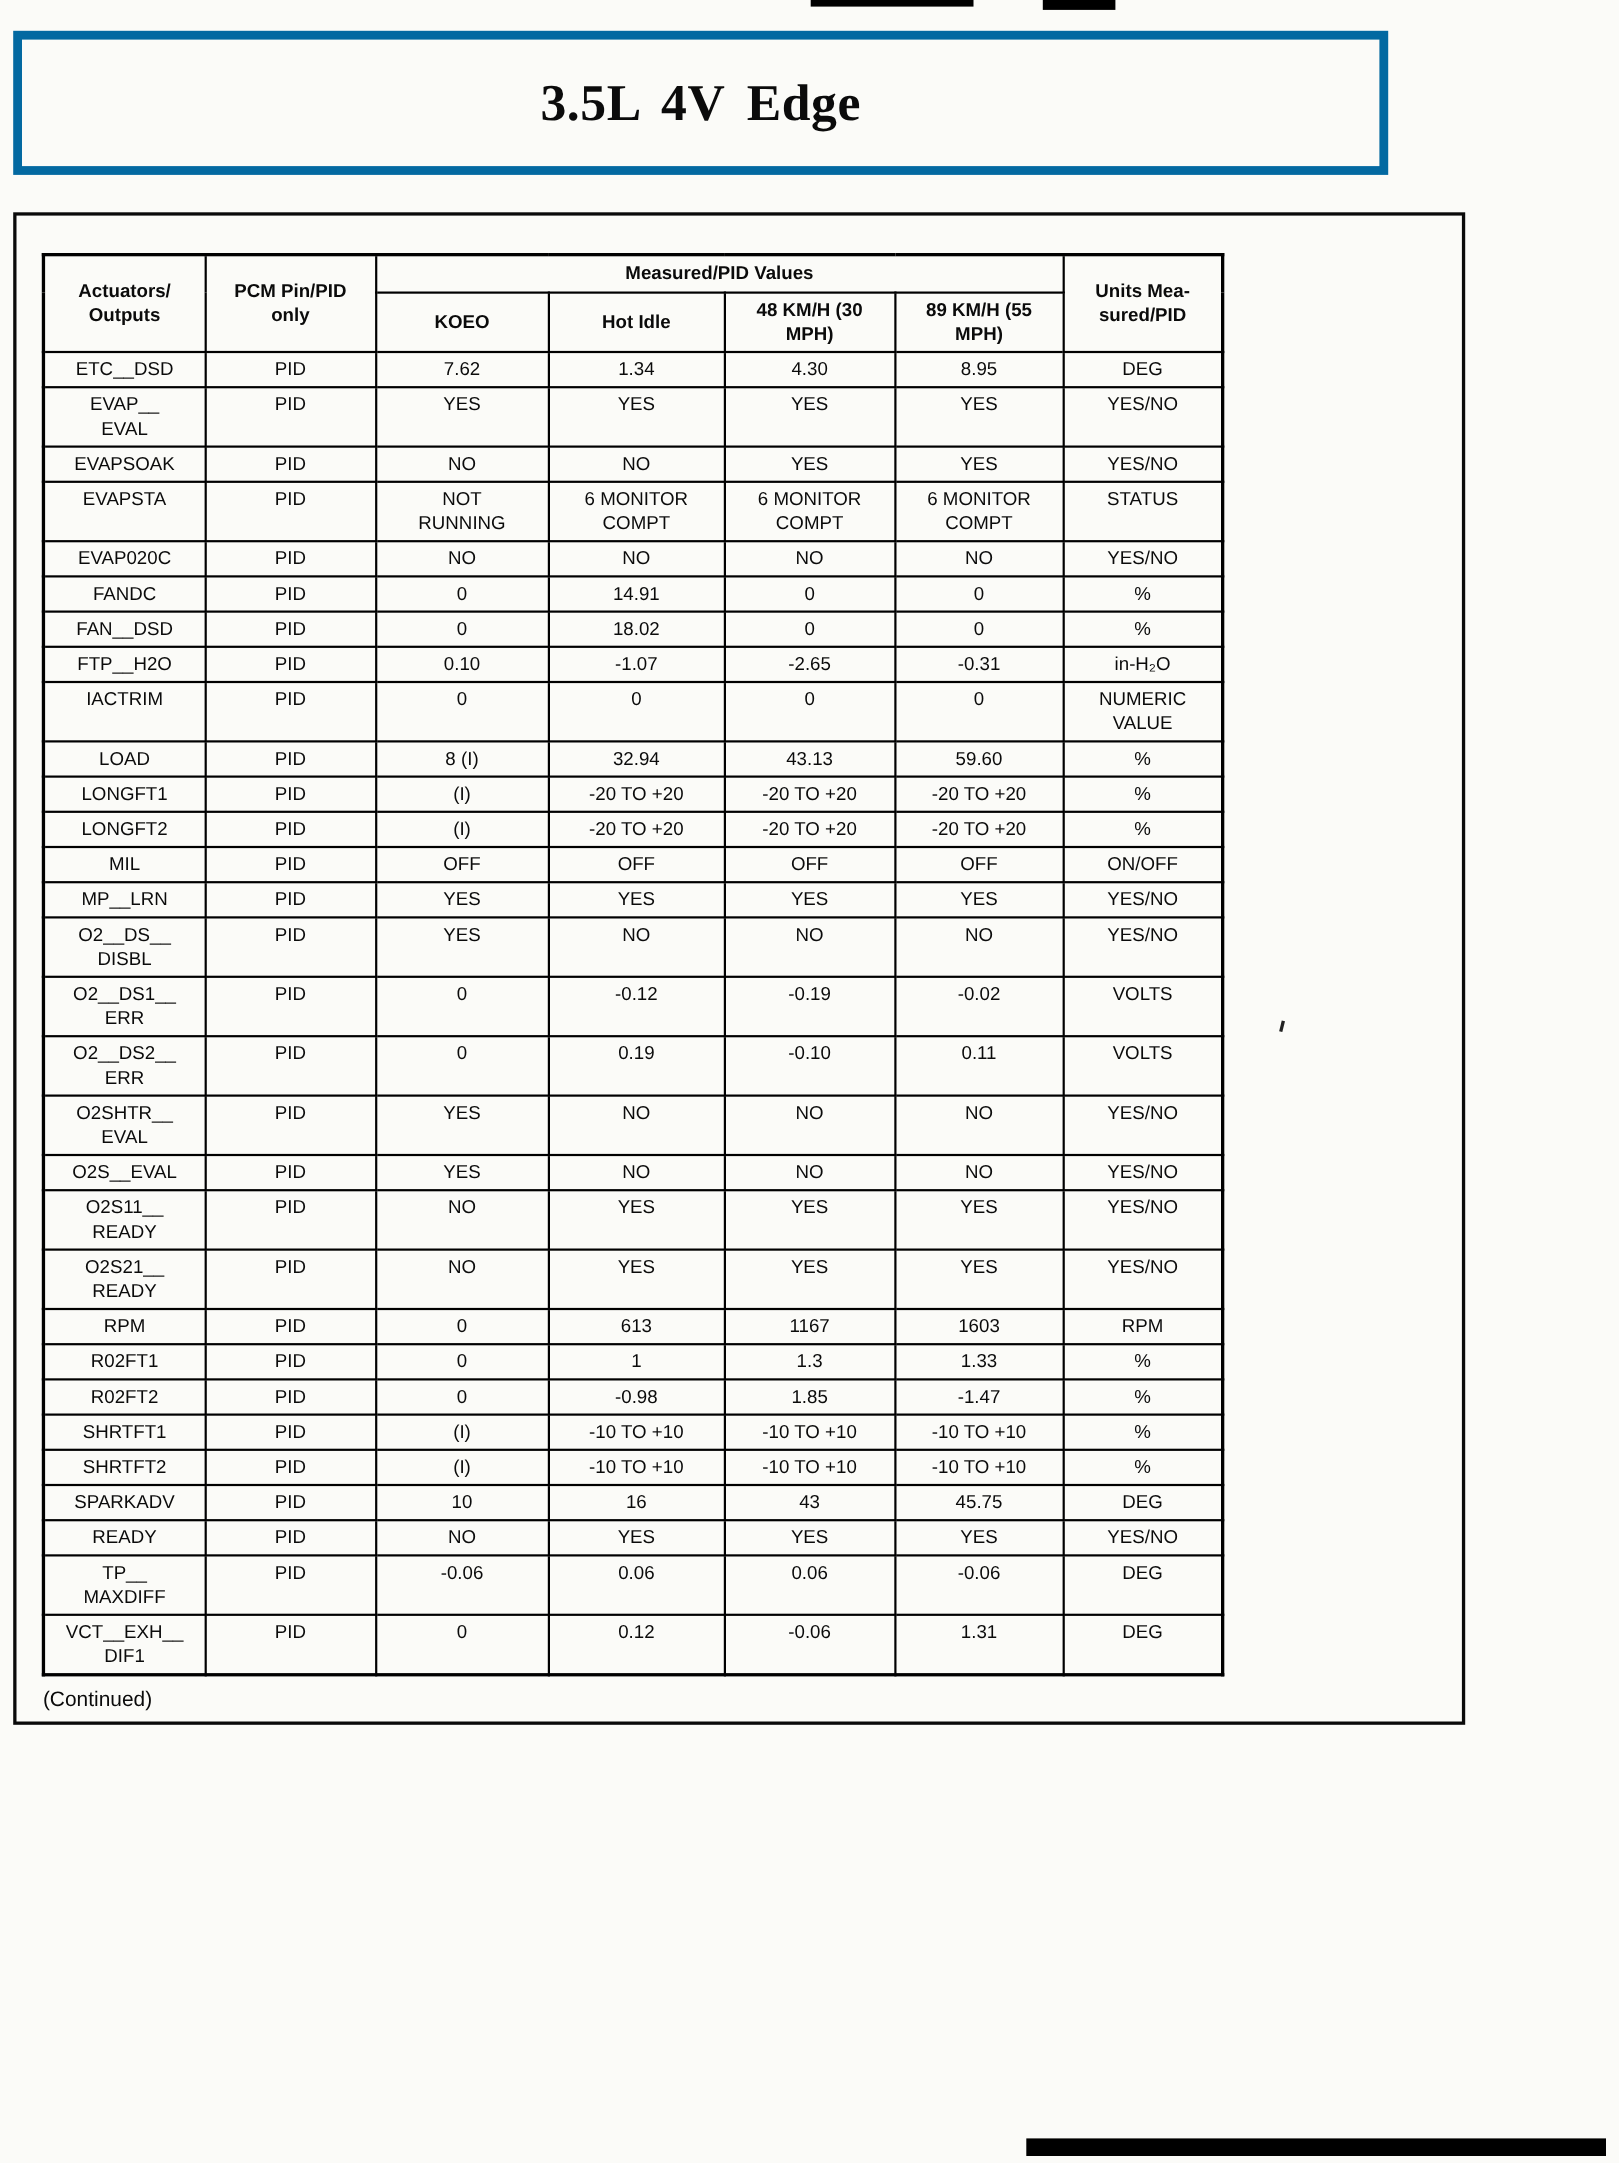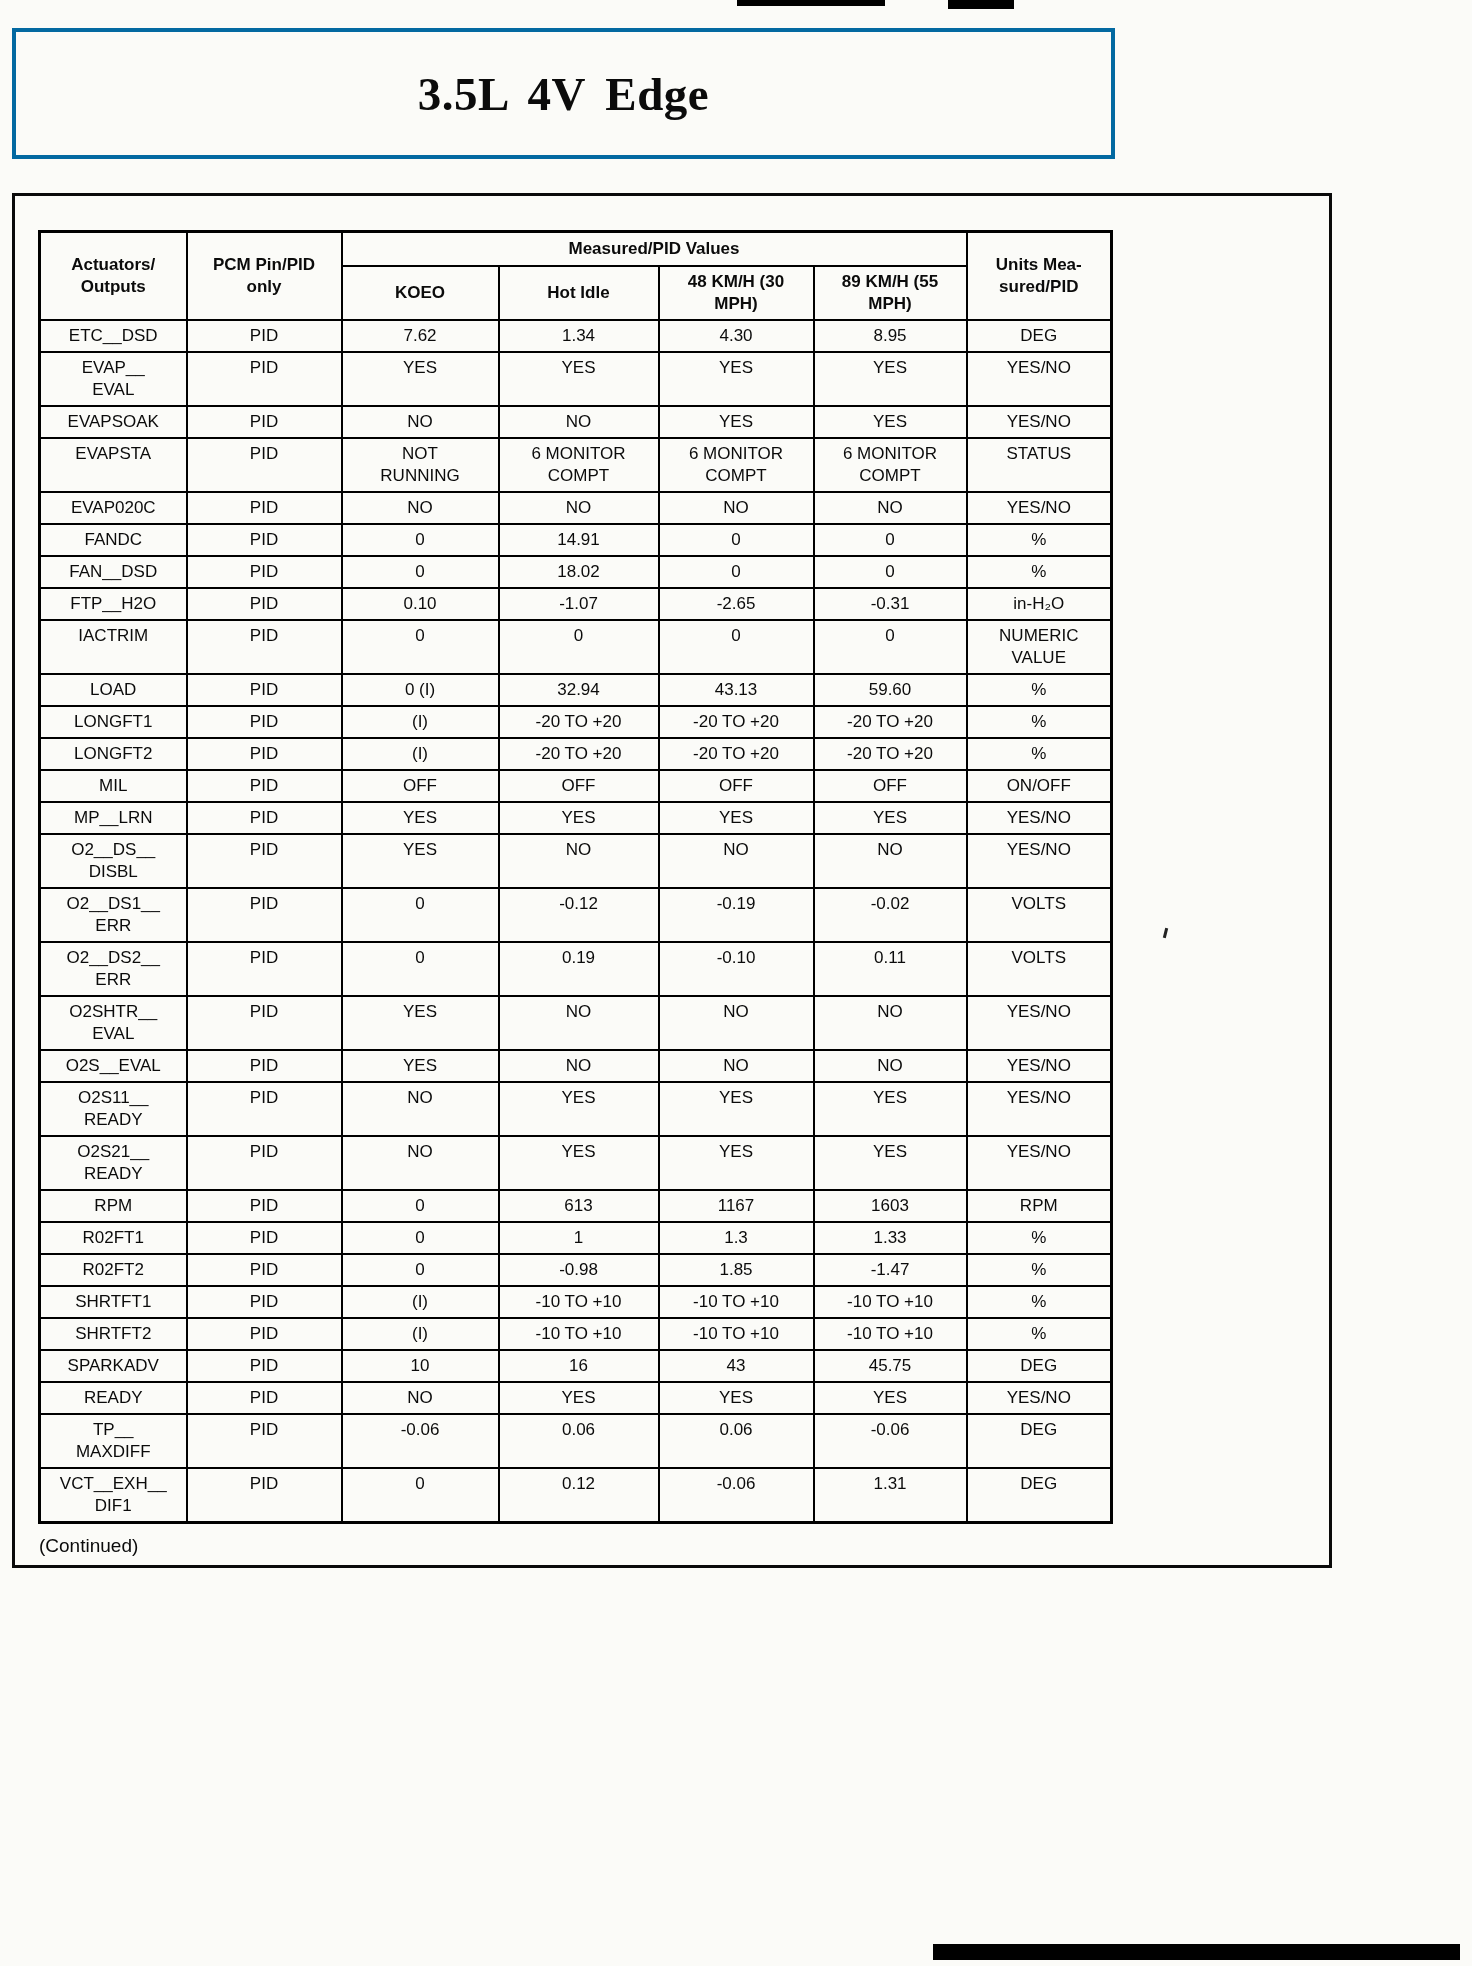--- a/index.html
+++ b/index.html
@@ -7,22 +7,22 @@
     width: 1472px; height: 1966px;
     position: relative;
     background: #fbfbf8;
     font-family: "Liberation Sans", "DejaVu Sans", sans-serif;
     color: #0b0b0b;
     overflow: hidden;
   }
 
   .title-box {
     position: absolute; left: 12px; top: 28px;
-    width: 1103px; height: 131px;
-    border: 4px solid #0369a1;
+    width: 1250px; height: 131px;
+    border: 8px solid #0369a1;
     box-sizing: border-box;
     display: flex; align-items: center; justify-content: center;
   }
   .page-title {
     font-family: "Liberation Serif", "DejaVu Serif", serif;
     font-weight: 700;
     font-size: 47px;
     letter-spacing: 0.5px;
     word-spacing: 8px;
     white-space: nowrap;
@@ -193,21 +193,21 @@
           <td>0</td>
           <td>0</td>
           <td>0</td>
           <td>0</td>
           <td>NUMERIC
 VALUE</td>
         </tr>
         <tr>
           <td>LOAD</td>
           <td>PID</td>
-          <td>0 (I)</td>
+          <td>8 (I)</td>
           <td>32.94</td>
           <td>43.13</td>
           <td>59.60</td>
           <td>%</td>
         </tr>
         <tr>
           <td>LONGFT1</td>
           <td>PID</td>
           <td>(I)</td>
           <td>-20 TO +20</td>

